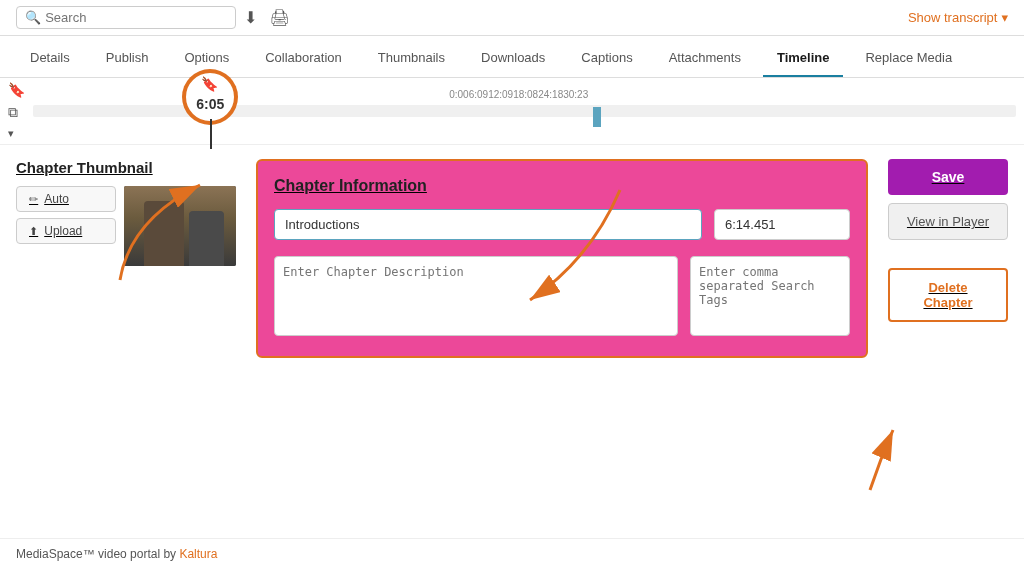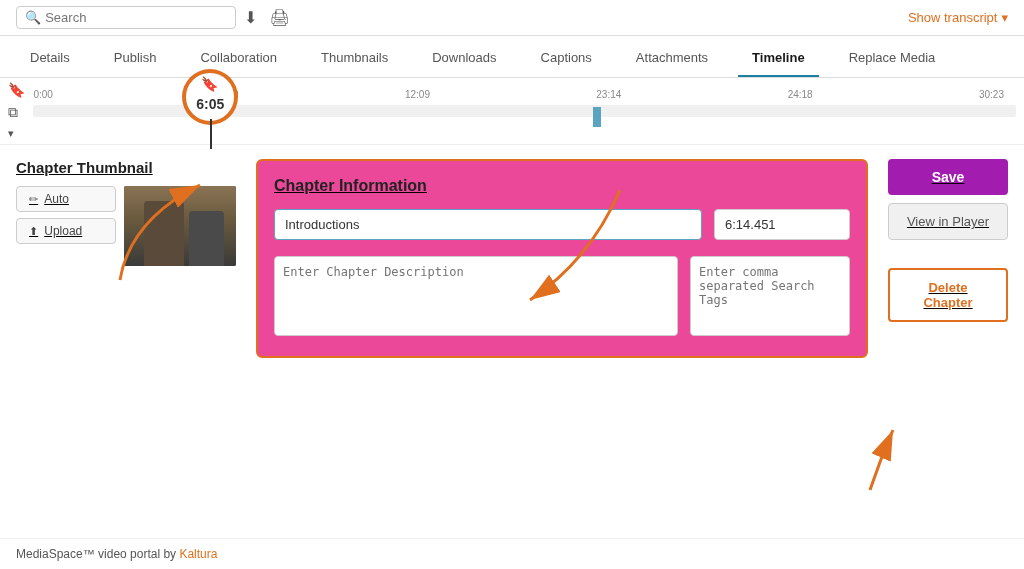--- a/index.html
+++ b/index.html
@@ -51,21 +51,21 @@
       cursor: pointer;
       display: flex;
       align-items: center;
       gap: 4px;
     }
 
     
     .tabs {
       display: flex;
       align-items: center;
-      gap: 16px;
+      gap: 8px;
       padding: 0 16px;
       border-bottom: 1px solid #ddd;
       margin-top: 4px;
     }
     .tab {
       padding: 10px 14px;
       font-size: 13px;
       color: #555;
       cursor: pointer;
       border-bottom: 2px solid transparent;
@@ -103,21 +103,21 @@
     .timeline-ruler {
       width: 100%;
       height: 12px;
       background: #f0f0f0;
       border-radius: 2px;
       position: relative;
       top: 16px;
     }
     .timeline-markers {
       display: flex;
-      justify-content: space-between;
+      justify-content: center;
       position: absolute;
       top: 0;
       left: 0;
       right: 12px;
       font-size: 10px;
       color: #888;
     }
     .timeline-playhead {
       position: absolute;
       top: 0;
@@ -404,41 +404,42 @@
   </div>
   <div class="show-transcript">
     <span>Show transcript</span>
     <span>▾</span>
   </div>
 </div>
 
 <div class="tabs">
   <div class="tab">Details</div>
   <div class="tab">Publish</div>
+  <div class="tab">Options</div>
   <div class="tab">Collaboration</div>
   <div class="tab">Thumbnails</div>
   <div class="tab">Downloads</div>
   <div class="tab">Captions</div>
   <div class="tab">Attachments</div>
   <div class="tab active">Timeline</div>
   <div class="tab">Replace Media</div>
 </div>
 
 <div class="timeline-area">
   <div class="timeline-side-icons">
     <span>🔖</span>
     <span>⧉</span>
     <span style="font-size:11px;">▾</span>
   </div>
   <div class="timeline-track">
     <div class="timeline-markers">
       <span>0:00</span>
       <span>6:09</span>
       <span>12:09</span>
-      <span>23:14</span>
+      <span>18:08</span>
       <span>24:18</span>
       <span>30:23</span>
     </div>
     <div class="timeline-ruler">
       <div class="chapter-marker" style="left: 57%; background:#5ba4bf;"></div>
     </div>
 
     <div class="timeline-playhead" style="left:18%;">
       <div class="playhead-circle">
         <span style="position:absolute;top:3px;font-size:14px;color:#1a7fa0;">🔖</span>

